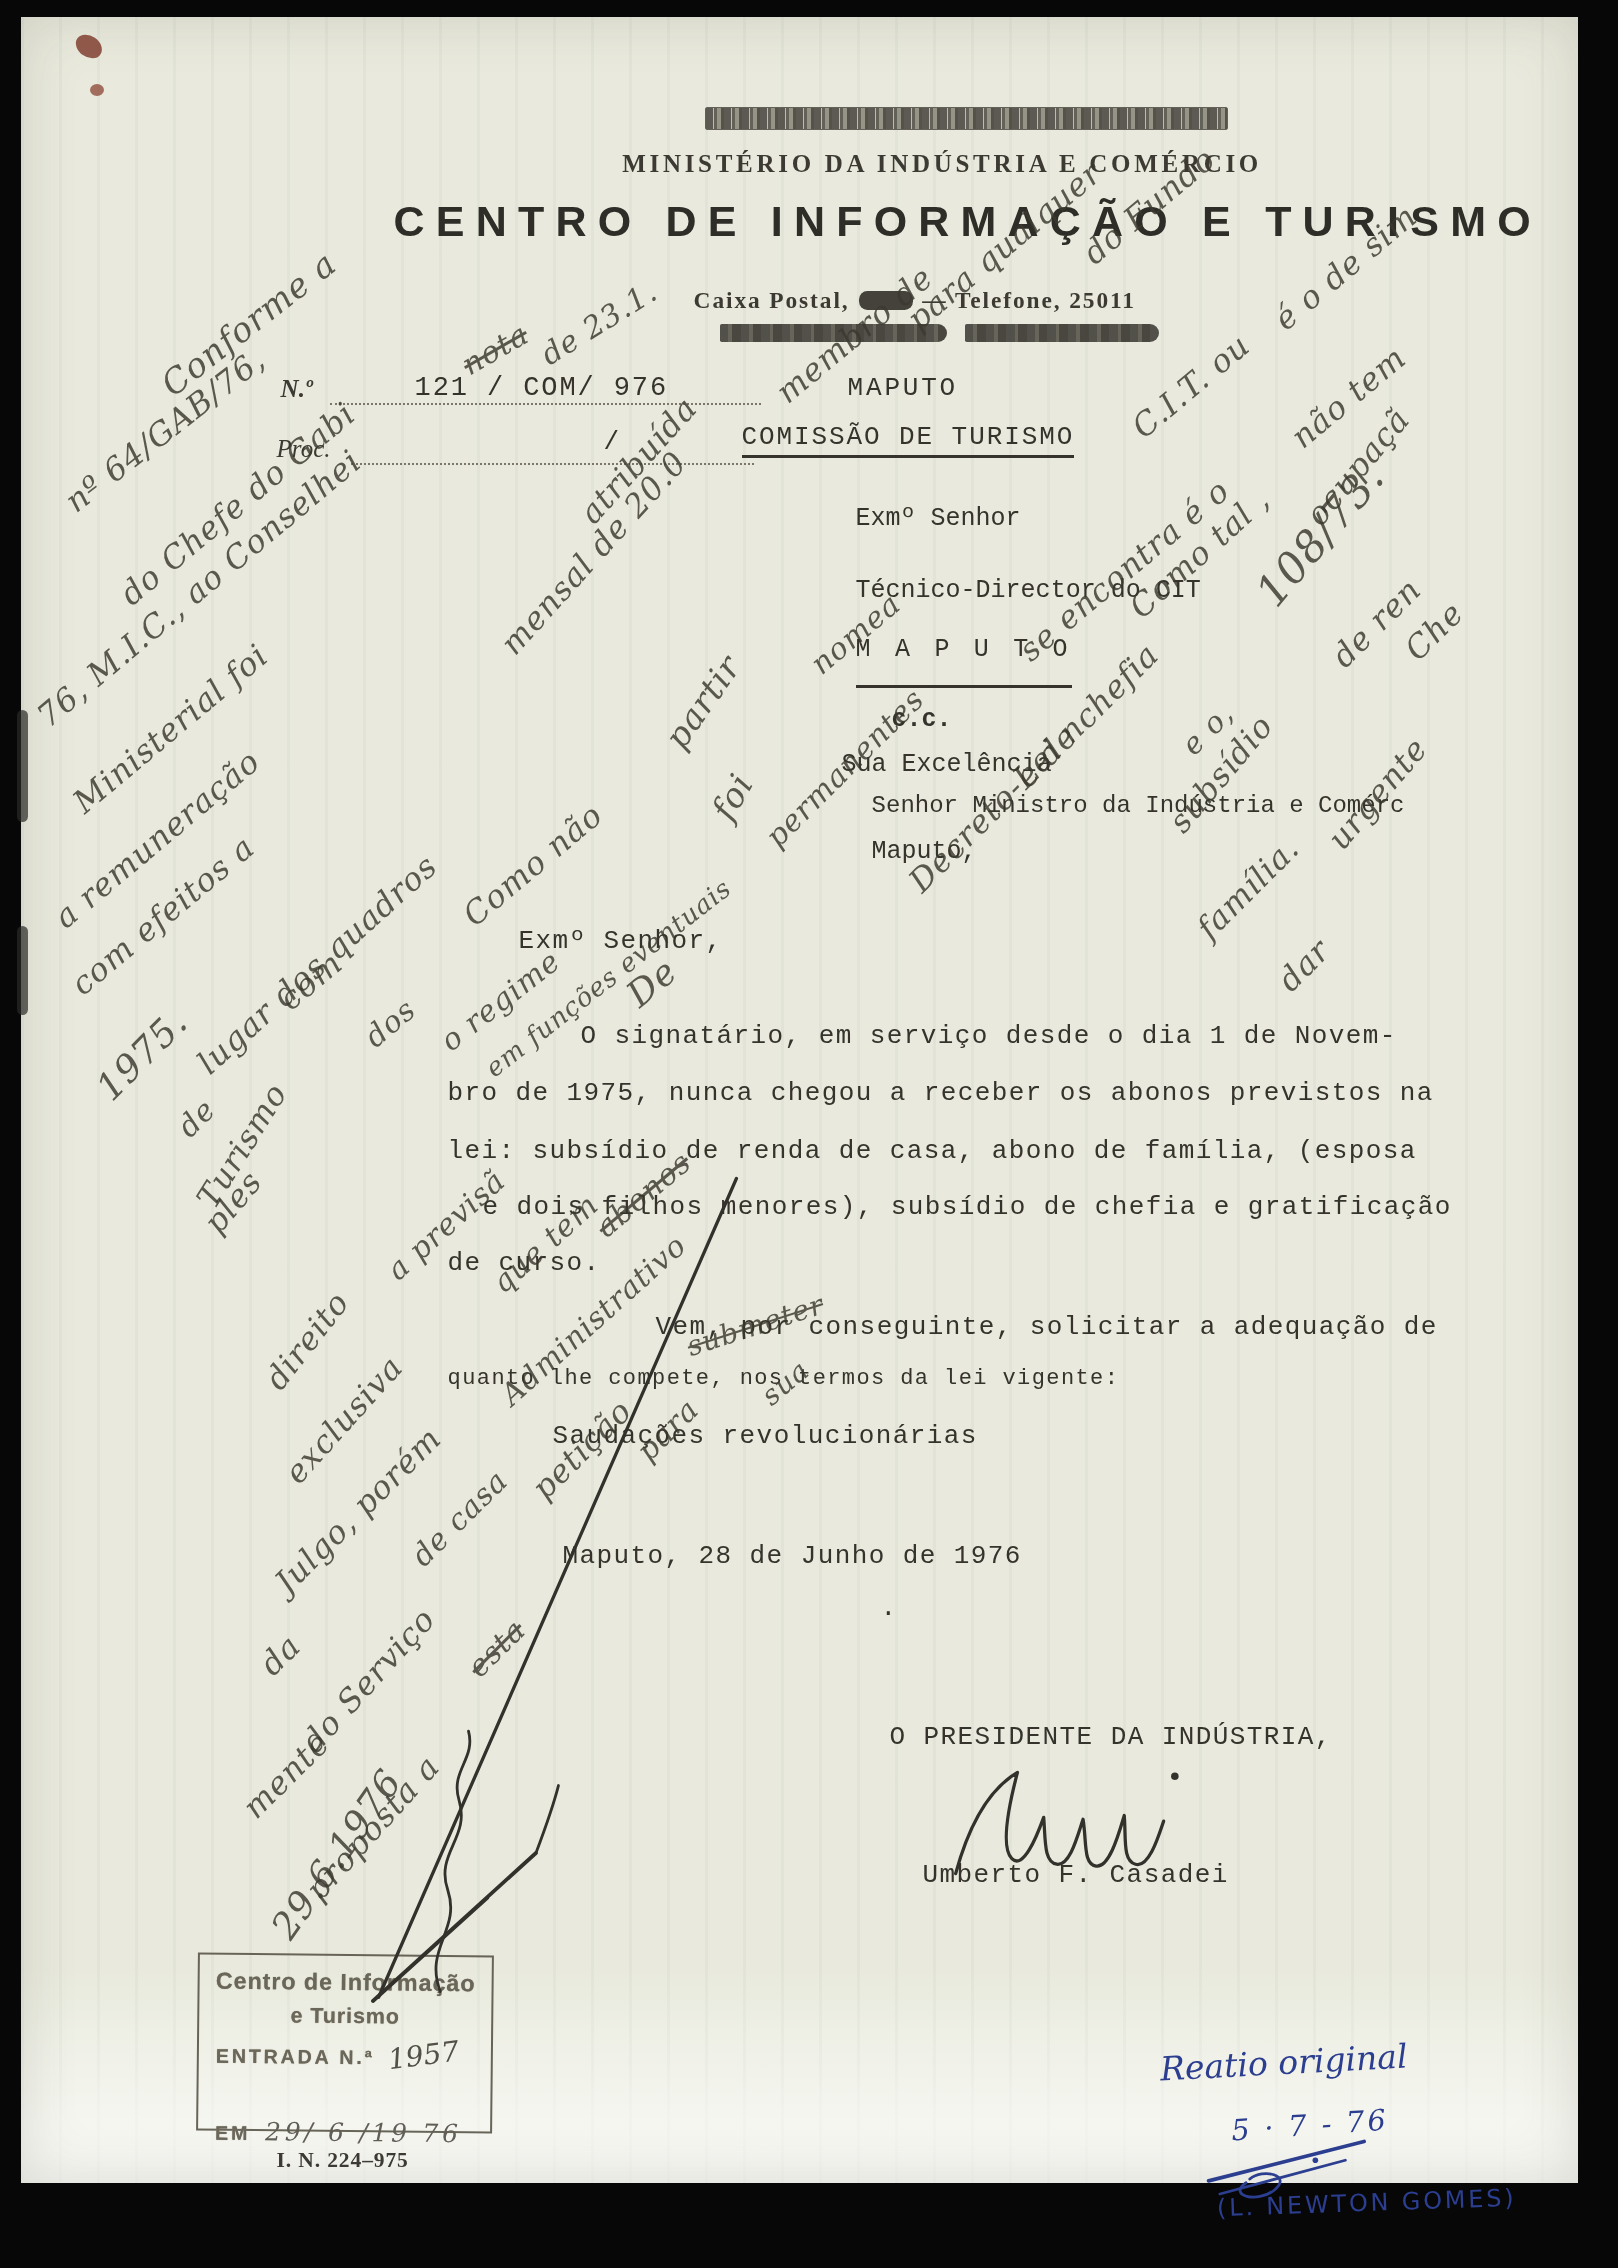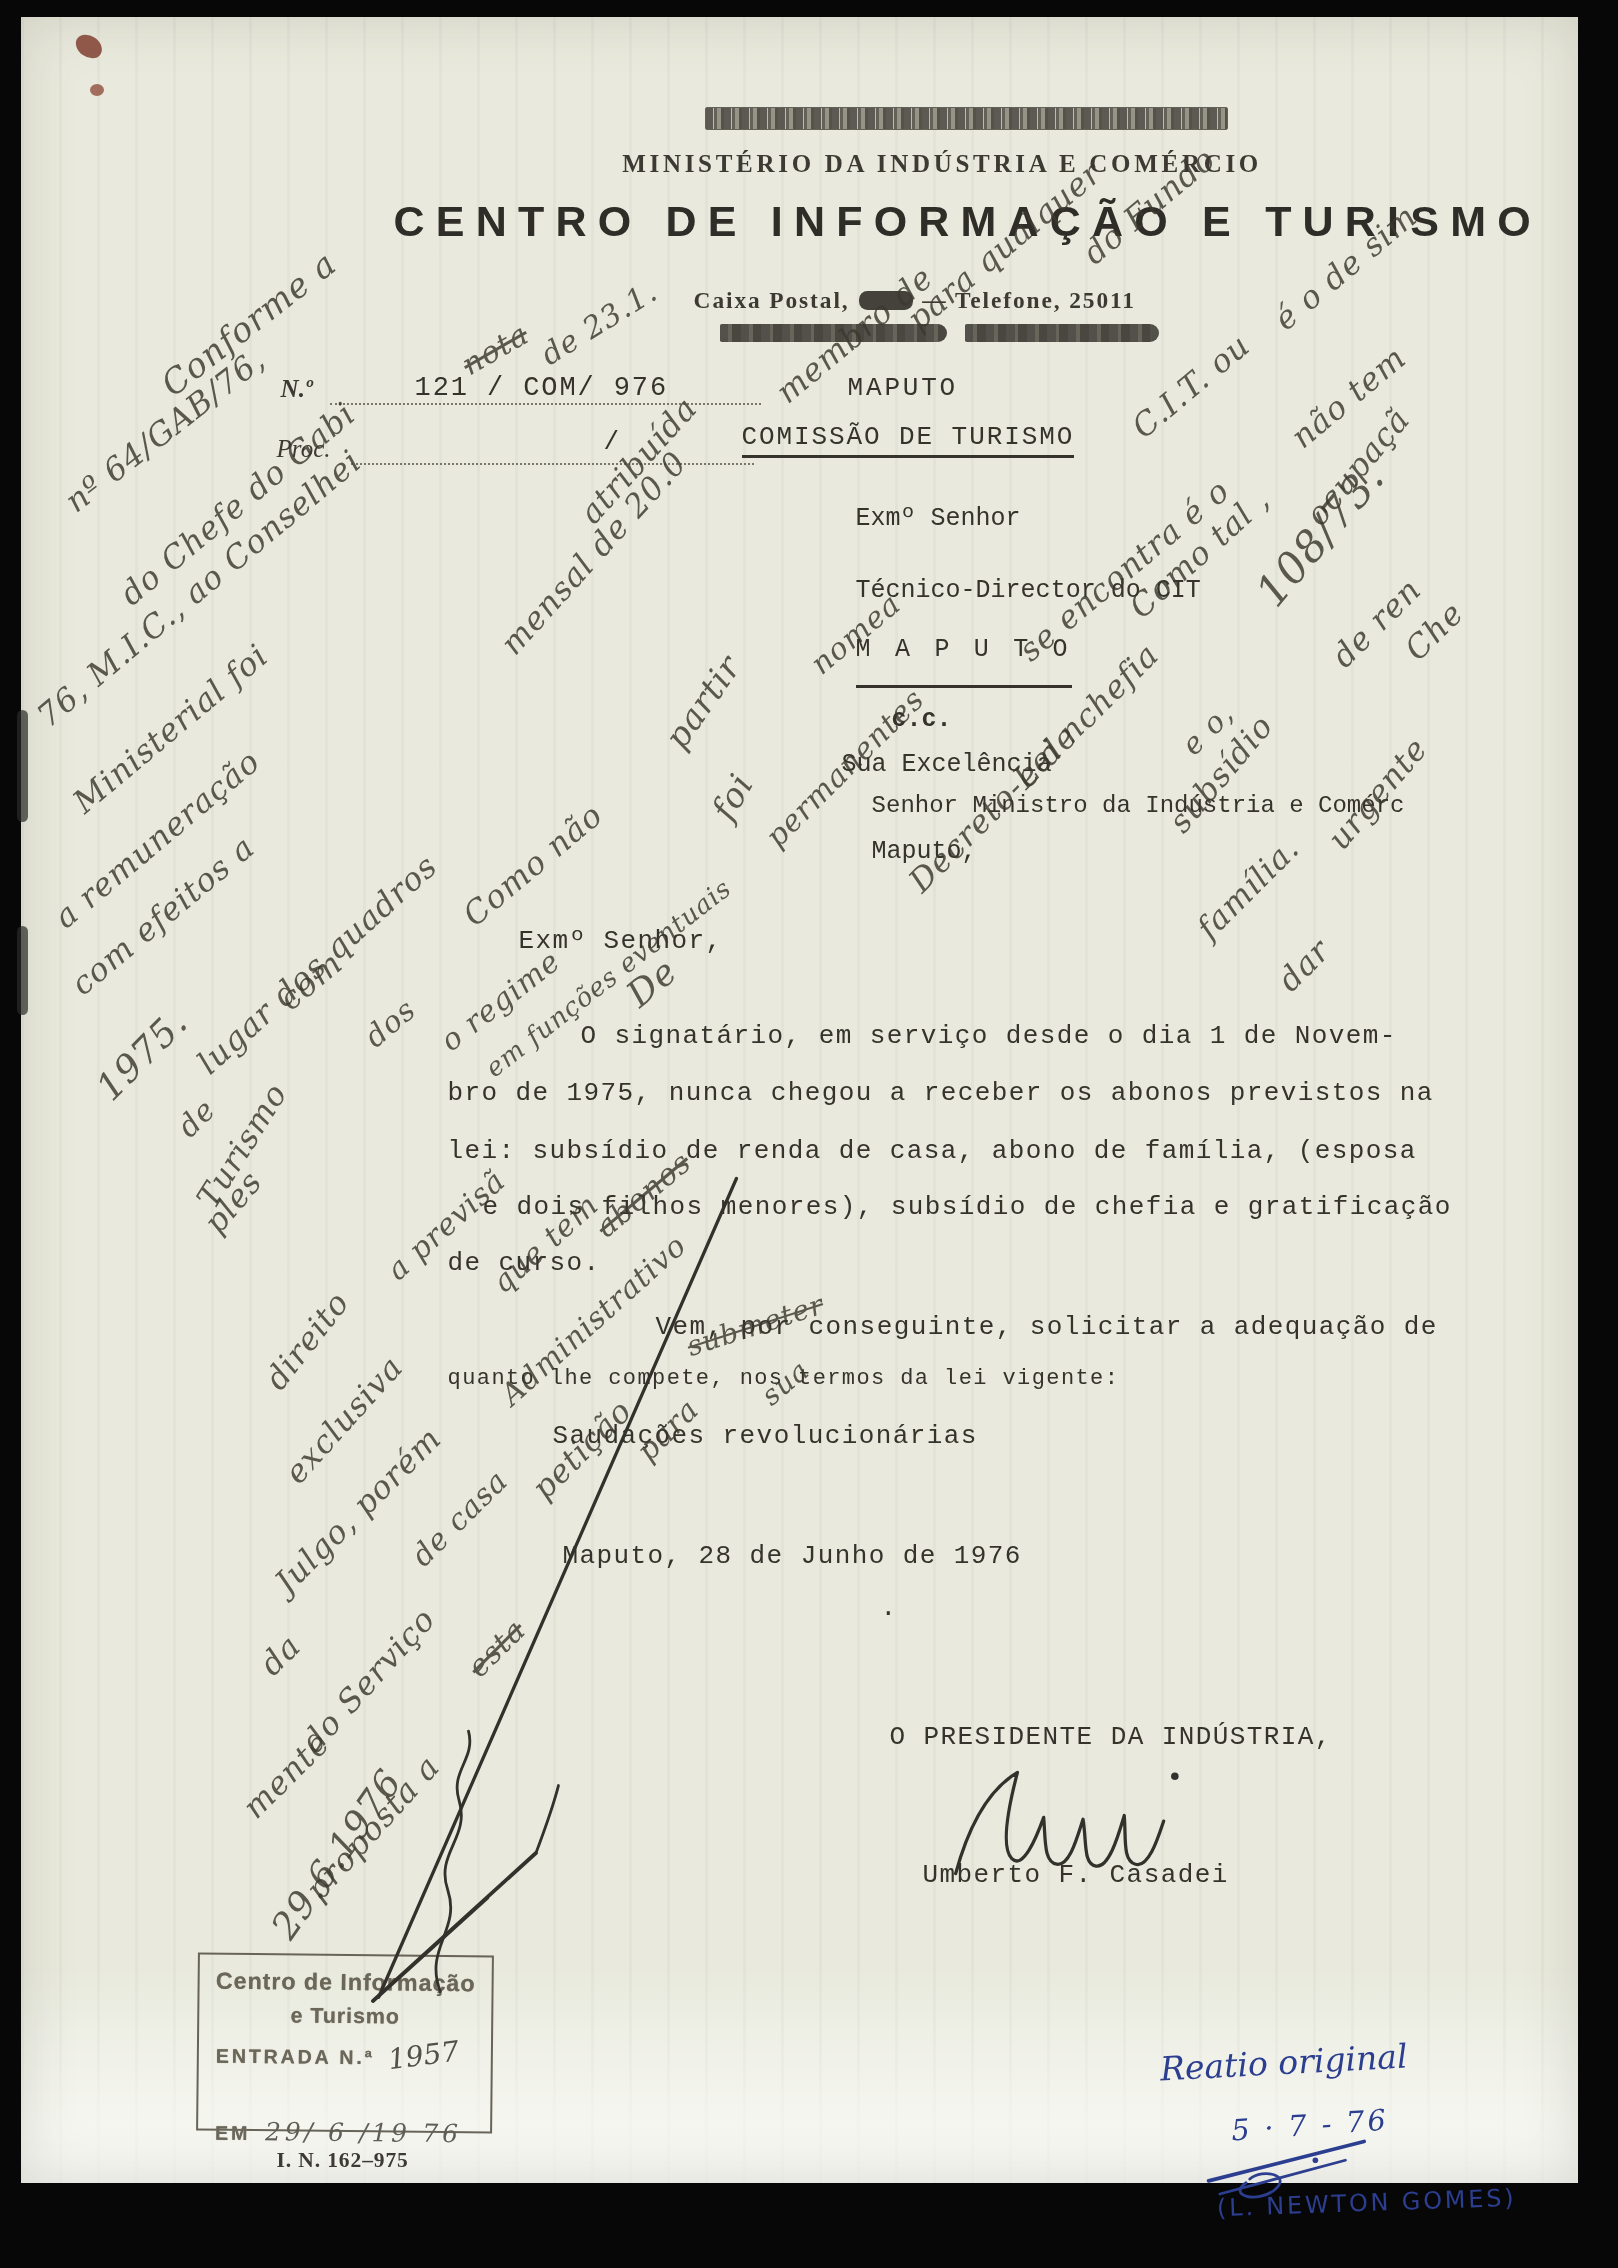--- a/index.html
+++ b/index.html
@@ -93,21 +93,21 @@
         <span class="srow" style="font-size:19.7px;letter-spacing:2.8px;">ENTRADA N.ª</span>
         <span style="font-family:'DejaVu Serif',serif;font-style:italic;font-size:28px;color:#45433a;
                      margin-left:13px;transform:rotate(-8deg);display:inline-block;">1957</span>
       </div>
       <div style="display:flex;align-items:baseline;margin:3.7px 0 0 17px;">
         <span class="srow" style="font-size:19.7px;letter-spacing:2.8px;margin-top:48px;">EM</span>
         <span style="font-family:'DejaVu Serif',serif;font-style:italic;font-size:25px;color:#55524a;
                      margin-left:15px;letter-spacing:3.7px;">29/ 6 /19 76</span>
       </div>
     </div>
-    <div class="abs printed" style="left:176px;top:2131px;width:292px;text-align:center;font-size:21.5px;font-weight:bold;letter-spacing:0.9px;">I. N. 162–975</div>
+    <div class="abs printed" style="left:176px;top:2131px;width:292px;text-align:center;font-size:21.5px;font-weight:bold;letter-spacing:0.9px;">I. N. 224–975</div>
 
     <div class="abs blue" style="left:1139px;top:2026px;font-size:33px;transform:rotate(-3deg);">Reatio original</div>
     <div class="abs blue" style="left:1210px;top:2091px;font-size:29px;transform:rotate(-4deg);letter-spacing:2.8px;">5 · 7 - 76</div>
     <div class="abs blue" style="left:1196px;top:2172px;font-size:24px;transform:rotate(-2deg);letter-spacing:2.8px;font-style:normal;
                 font-family:'DejaVu Sans',sans-serif;">(L. NEWTON GOMES)</div>
   </div>
 
   <div id="handwriting" class="hwlayer abs" style="left:0;top:0;width:1619px;height:2268px;">
       <span class="hw" style="left: 178px; top: 364px; font-size: 34px; transform: rotate(-38deg); color: rgb(59, 57, 47);">Conforme a</span>
       <span class="hw" style="left: 473px; top: 347px; font-size: 30px; transform: rotate(-30deg); text-decoration: line-through; color: rgb(59, 57, 47);">nota</span>

